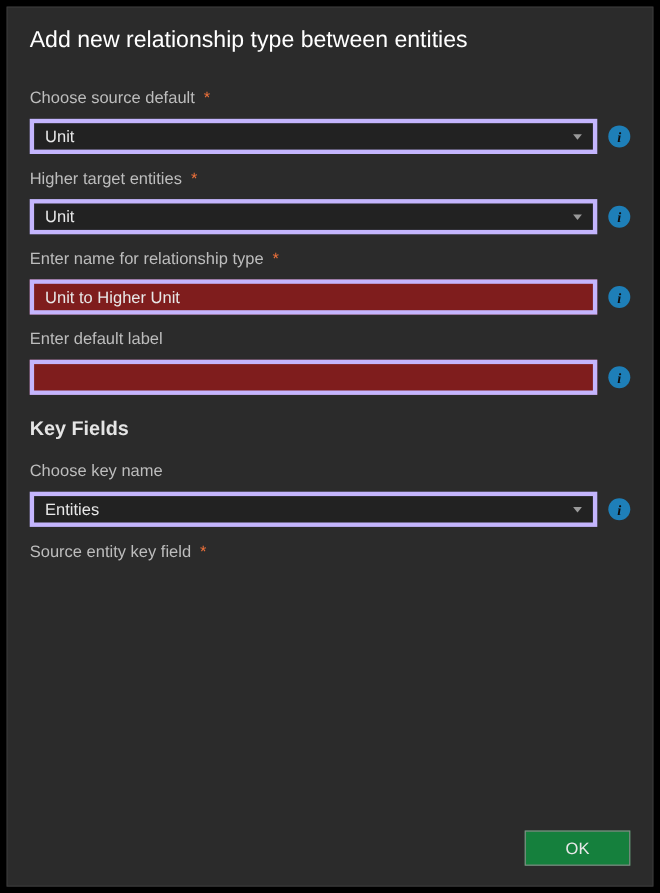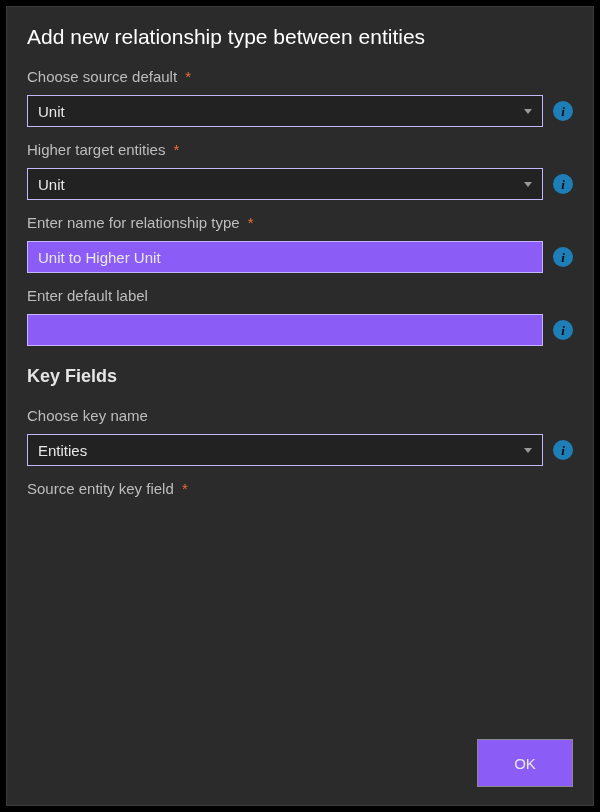--- a/index.html
+++ b/index.html
@@ -16,21 +16,21 @@
     width: 588px; height: 800px;
     background: #2b2b2b;
     border: 1px solid #3a3a3a;
     padding: 18px 20px 18px 20px;
     display: flex; flex-direction: column;
   }
   h1.title {
     color: #ffffff;
     font-size: 21px;
     font-weight: 400;
-    margin-bottom: 19px;
+    margin-bottom: 32px;
   }
   .form-area { flex: 1; }
   .field { margin-bottom: 14px; }
   .field-label {
     font-size: 15px;
     color: #bdbdbd;
     margin-bottom: 10px;
     display: block;
   }
   .req {
@@ -40,30 +40,30 @@
   }
   .input-row {
     display: flex;
     align-items: center;
     gap: 10px;
   }
   .control {
     flex: 1;
     height: 32px;
     background: #222222;
-    border: 1px solid #c4b5fd;
+    border: 4px solid #c4b5fd;
     color: #e8e8e8;
     font-size: 15px;
     padding: 0 10px;
     display: flex;
     align-items: center;
     position: relative;
   }
   .control.text-input {
-    background: #8b5cf6;
+    background: #7f1d1d;
   }
   .control.select::after {
     content: "";
     position: absolute;
     right: 10px; top: 50%;
     transform: translateY(-40%);
     width: 0; height: 0;
     border-left: 4px solid transparent;
     border-right: 4px solid transparent;
     border-top: 5px solid #9a9a9a;
@@ -91,22 +91,22 @@
     margin: 20px 0 20px 0;
   }
   .footer {
     display: flex;
     justify-content: flex-end;
     gap: 10px;
     padding-top: 24px;
   }
   .btn {
     min-width: 96px;
-    height: 48px;
-    background: #8b5cf6;
+    height: 32px;
+    background: #15803d;
     border: 1px solid #8a8a8a;
     color: #e8e8e8;
     font-size: 15px;
     display: flex; align-items: center; justify-content: center;
     cursor: pointer;
   }
 </style>
 </head>
 <body>
 

